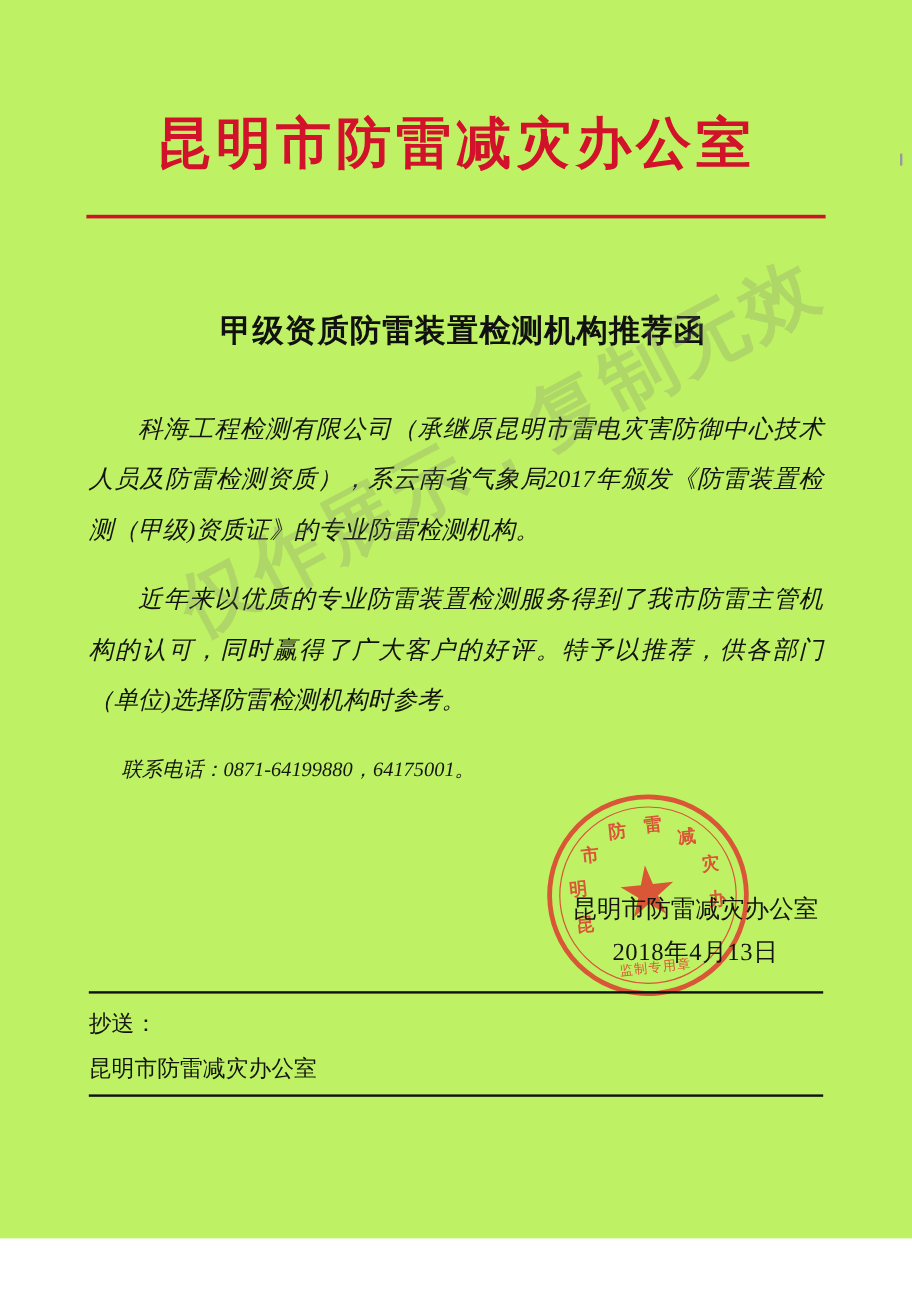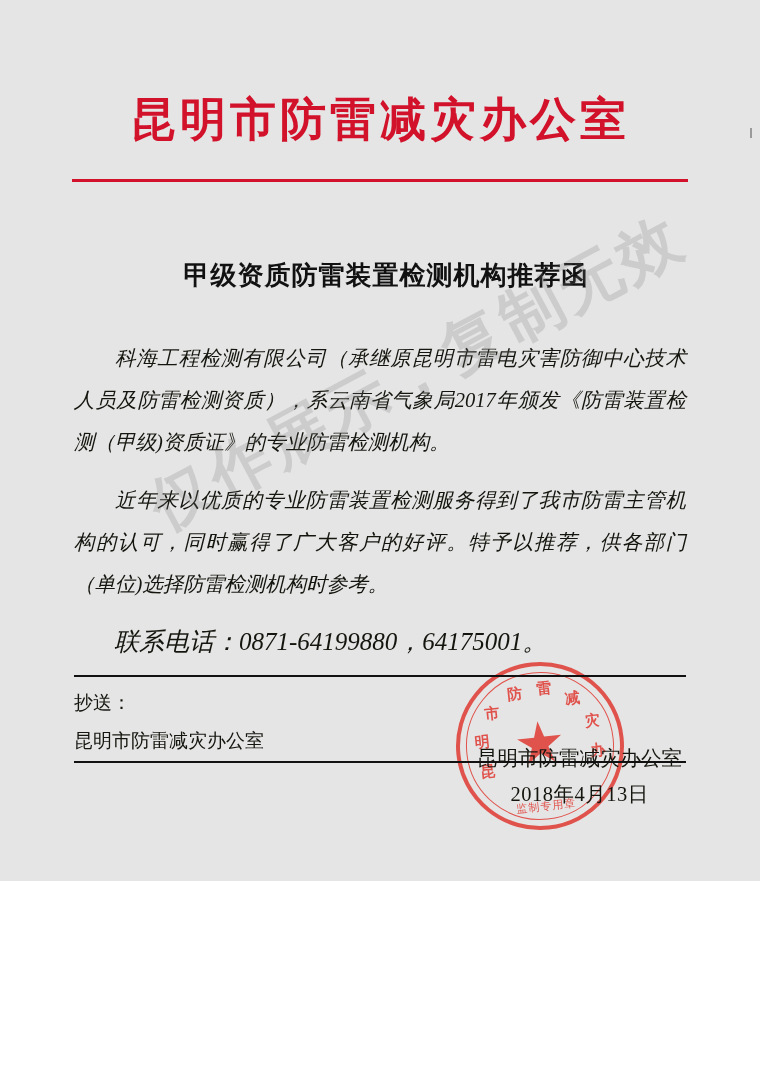--- a/index.html
+++ b/index.html
@@ -11,22 +11,22 @@
     width: 760px;
     height: 1074px;
     font-family: "Liberation Serif", "DejaVu Serif", serif;
     color: #1a1a1a;
     position: relative;
     overflow: hidden;
   }
   .page {
     position: relative;
     width: 760px;
-    height: 881px;
-    background: #e5e5e5;
+    height: 1032px;
+    background: #bef264;
   }
 
   
   .letterhead {
     text-align: center;
     padding-top: 92px;
   }
   .letterhead-title {
     font-family: "Liberation Serif", "DejaVu Serif", serif;
     font-size: 46px;
@@ -64,21 +64,21 @@
     font-style: italic;
   }
   .para {
     text-indent: 2em;
     margin: 0 0 16px 0;
   }
   .contact-line {
     margin: 0 0 4px 0;
     text-indent: 0;
     padding-left: 1.6em;
-    font-size: 25px;
+    font-size: 17px;
     line-height: 42px;
   }
 
   
   .sign-block {
     position: absolute;
     right: 78px;
     top: 740px;
     text-align: center;
     font-size: 20.5px;

